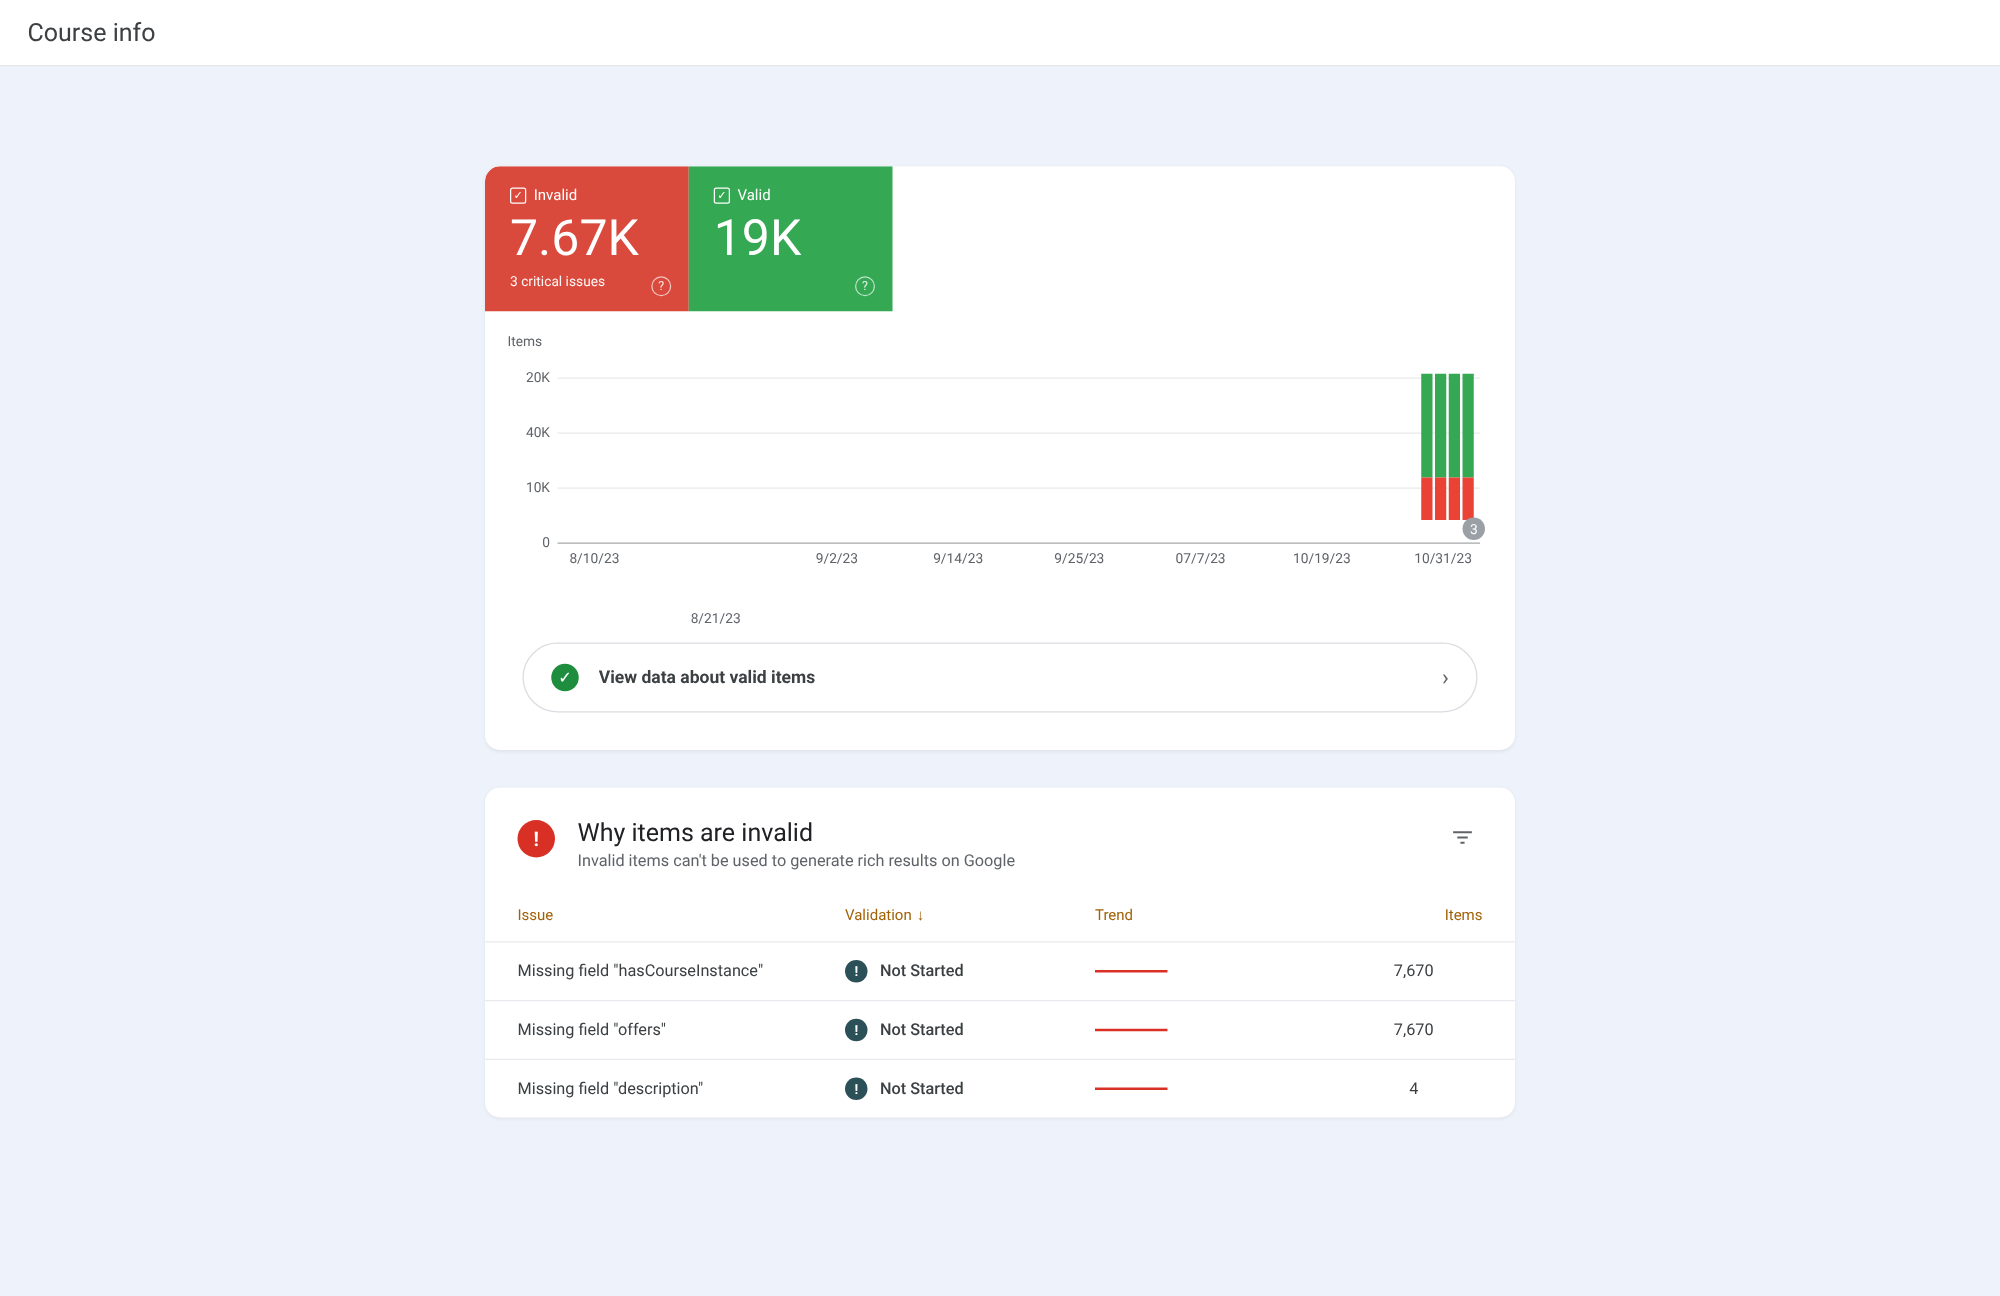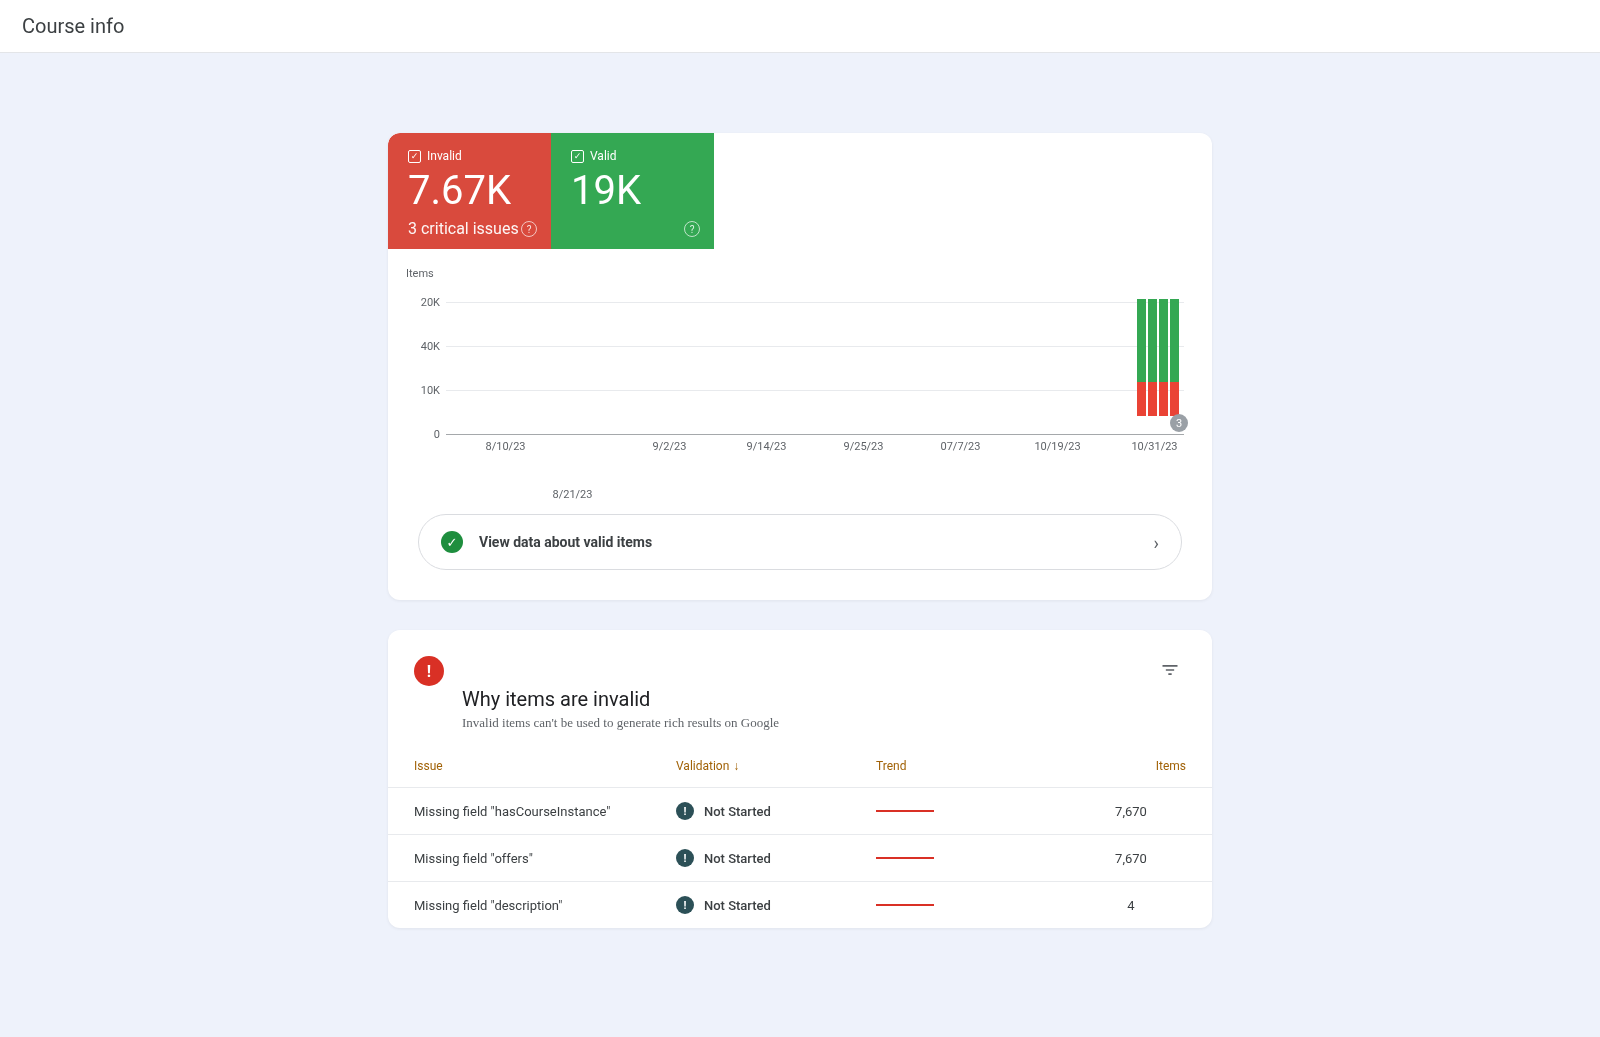--- a/index.html
+++ b/index.html
@@ -47,21 +47,21 @@
   align-items: center;
   gap: 6px;
   margin-bottom: 6px;
 }
 .tile-value {
   font-size: 40px;
   font-weight: 400;
   line-height: 1.1;
 }
 .tile-sub {
-  font-size: 16px;
+  font-size: 11px;
   margin-top: 6px;
   opacity: 0.95;
 }
 .tile-help {
   position: absolute;
   bottom: 12px;
   right: 14px;
   width: 16px; height: 16px;
   border: 1.5px solid rgba(255,255,255,0.8);
   border-radius: 50%;
@@ -173,22 +173,22 @@
   border-radius: 50%;
   color: #fff;
   display: flex;
   align-items: center;
   justify-content: center;
   font-size: 16px;
   font-weight: bold;
   flex-shrink: 0;
   margin-top: 2px;
 }
-.issues-title { font-size: 20px; color: #202124; font-weight: 400; margin-top: 33px; }
-.issues-sub { font-size: 13px; color: #5f6368; margin-top: 4px; font-family: Liberation Serif, serif; }
+.issues-title { font-size: 20px; color: #202124; font-weight: 400; }
+.issues-sub { font-size: 13px; color: #5f6368; margin-top: 4px; }
 .filter-icon { margin-left: auto; color: #5f6368; cursor: pointer; padding: 6px; }
 
 .issues-table { width: 100%; }
 .issues-thead, .issues-row {
   display: grid;
   grid-template-columns: 1fr 200px 200px 110px;
   padding: 14px 26px;
   align-items: center;
 }
 .issues-thead {
@@ -280,21 +280,21 @@
               <div class="bar-green" style="height: 83.6px;"></div>
             </div>
             <div class="bar-col">
               <div class="bar-red" style="height: 33.748px;"></div>
               <div class="bar-green" style="height: 83.6px;"></div>
             </div>
           </div>
           <div class="badge-count">3</div>
         </div>
       <div class="xaxis" id="xaxis">
-          <div class="xtick" style="left: 4%; margin-left: 30px;">8/10/23</div>
+          <div class="xtick" style="left: 4%;">8/10/23</div>
           <div class="xtick" style="left: 17.1429%; margin-top: 48px;">8/21/23</div>
           <div class="xtick" style="left: 30.2857%;">9/2/23</div>
           <div class="xtick" style="left: 43.4286%;">9/14/23</div>
           <div class="xtick" style="left: 56.5714%;">9/25/23</div>
           <div class="xtick" style="left: 69.7143%;">07/7/23</div>
           <div class="xtick" style="left: 82.8571%;">10/19/23</div>
           <div class="xtick" style="left: 96%;">10/31/23</div>
         </div>
     </div>
 

